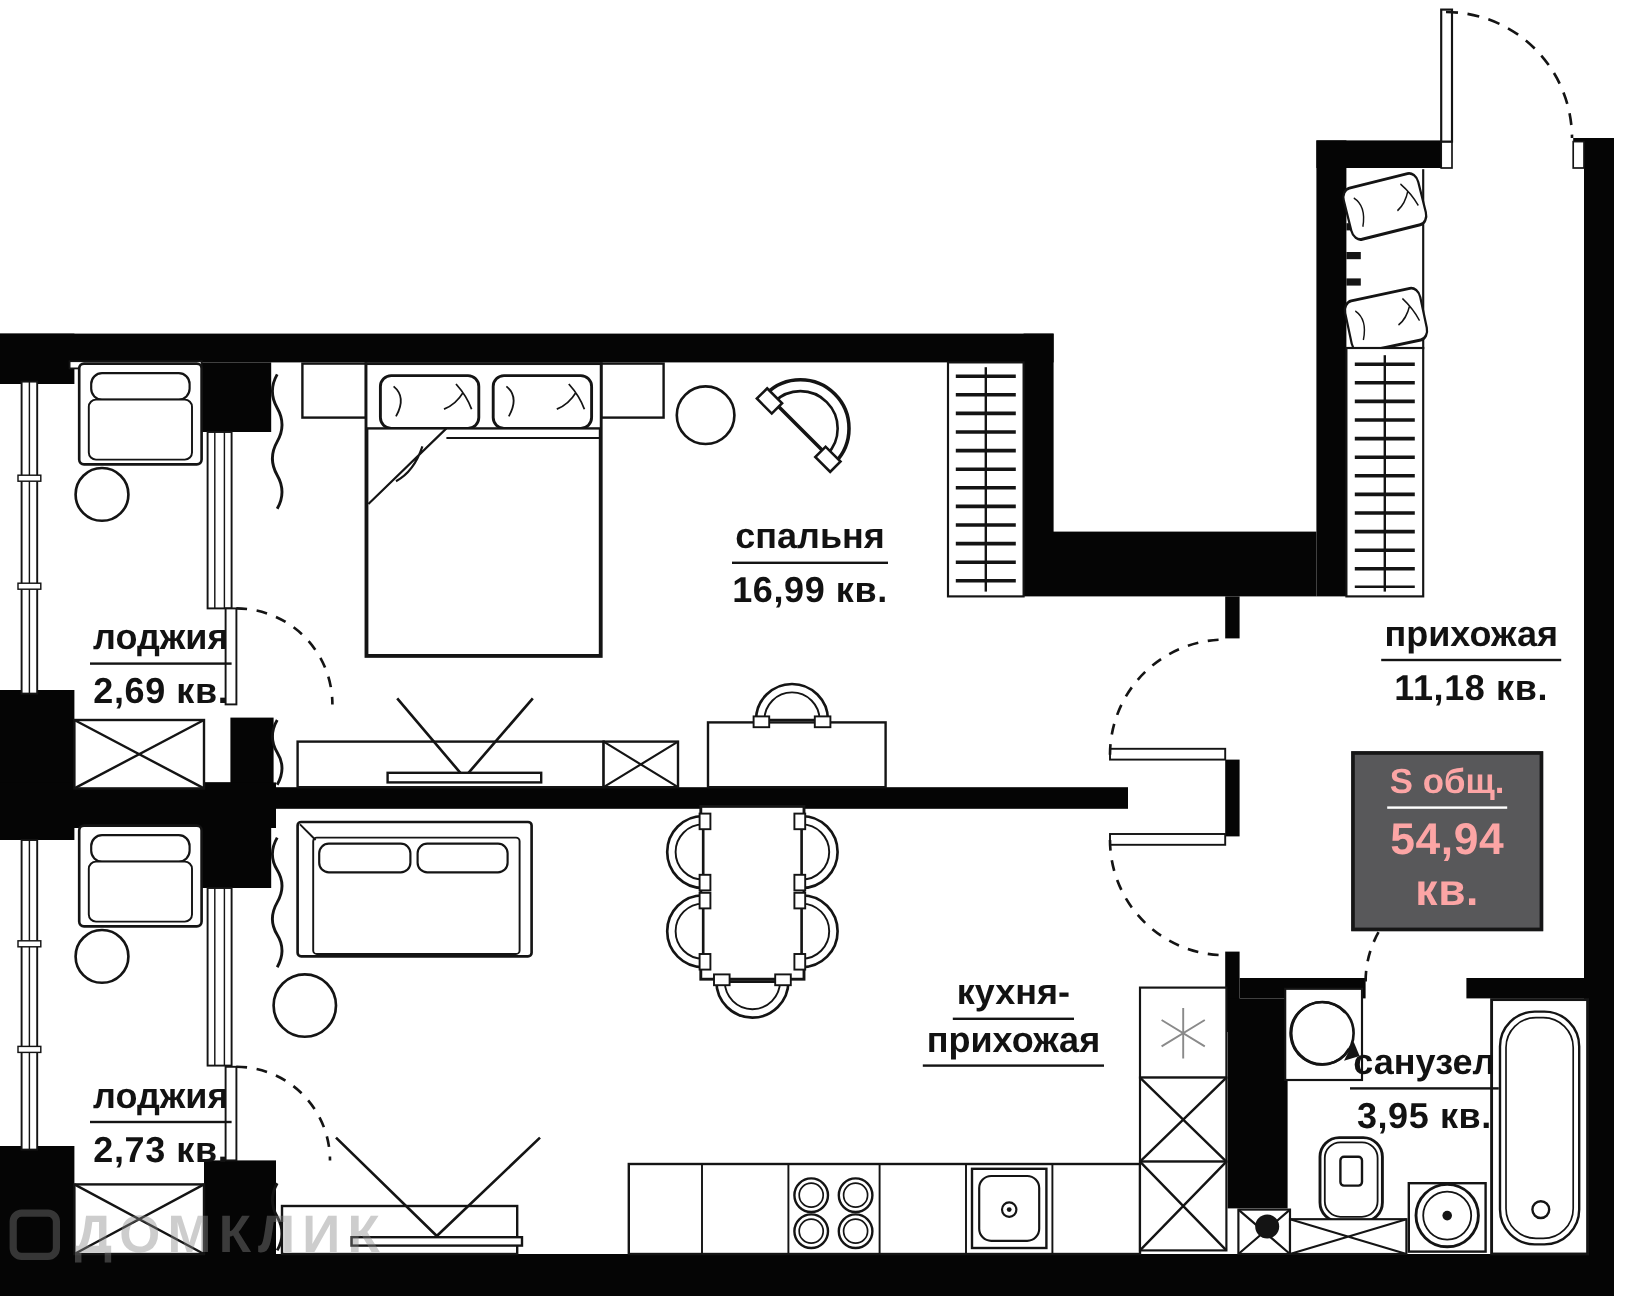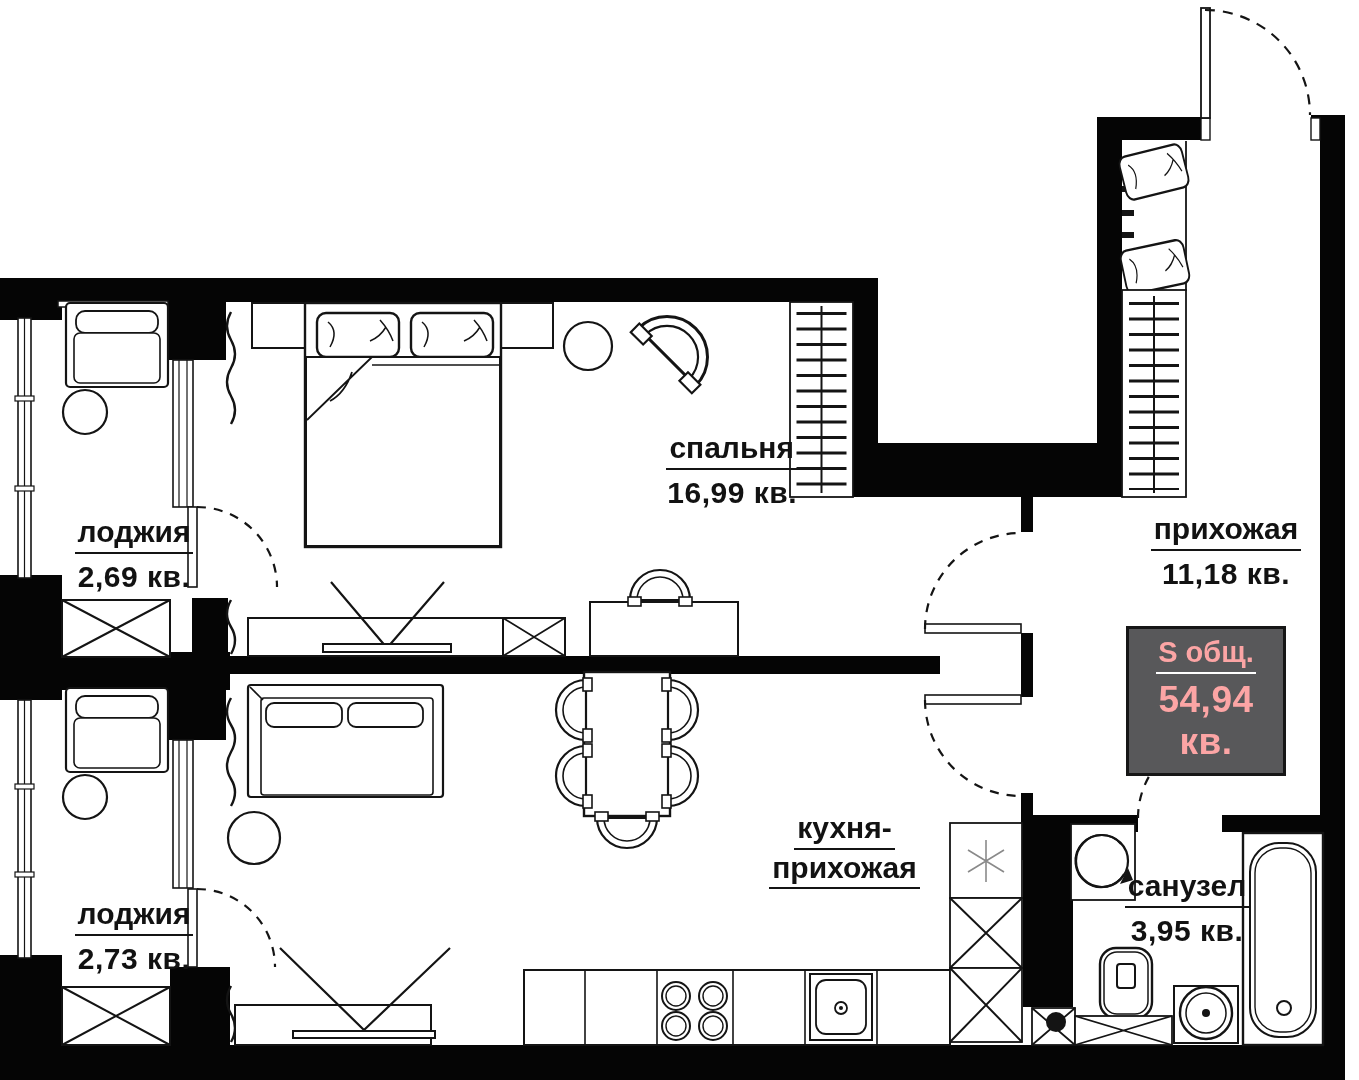--- a/index.html
+++ b/index.html
@@ -278,21 +278,21 @@
     </g>
     <g>
       <rect x="1243" y="833" width="80" height="212" fill="#fff" stroke="#141414" stroke-width="2.4"></rect>
       <rect x="1250" y="843" width="66" height="194" rx="29" fill="#fff" stroke="#141414" stroke-width="2"></rect>
       <rect x="1255" y="848" width="56" height="184" rx="25" fill="none" stroke="#141414" stroke-width="1.4"></rect>
       <circle cx="1284" cy="1008" r="7" fill="none" stroke="#141414" stroke-width="2"></circle>
     </g>
   </g>
 </svg>
 
-<div class="room-label" style="left:597px;top:432px;width:200px;text-align:right;">
+<div class="room-label" style="left:575px;top:432px;width:200px;">
   <span class="room-name">спальня</span><br>
   <div class="room-area">16,99 кв.</div>
 </div>
 
 <div class="room-label" style="left:48px;top:516px;width:172px;">
   <span class="room-name">лоджия</span><br>
   <div class="room-area">2,69 кв.</div>
 </div>
 
 <div class="room-label" style="left:48px;top:898px;width:172px;">
@@ -313,14 +313,18 @@
 <div class="room-label" style="left:1098px;top:870px;width:178px;">
   <span class="room-name">санузел</span><br>
   <div class="room-area">3,95 кв.</div>
 </div>
 
 <div id="total-badge">
   <span class="blabel">S общ.</span>
   <div class="bvalue">54,94 кв.</div>
 </div>
 
+<div id="watermark">
+  <span class="wm-logo"></span>
+  <span class="wm-text">ДОМКЛИК</span>
+</div>
 
 </div>
 
 </body></html>

